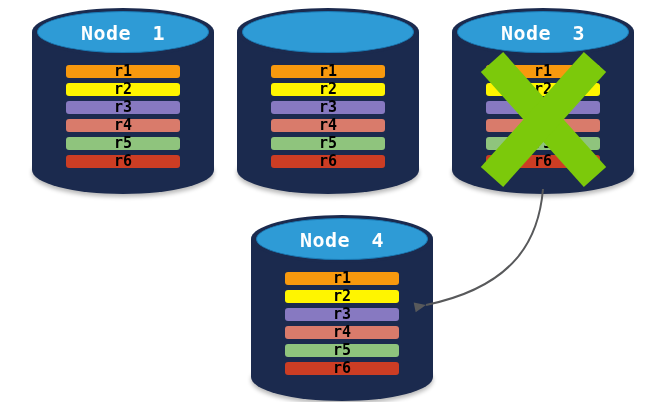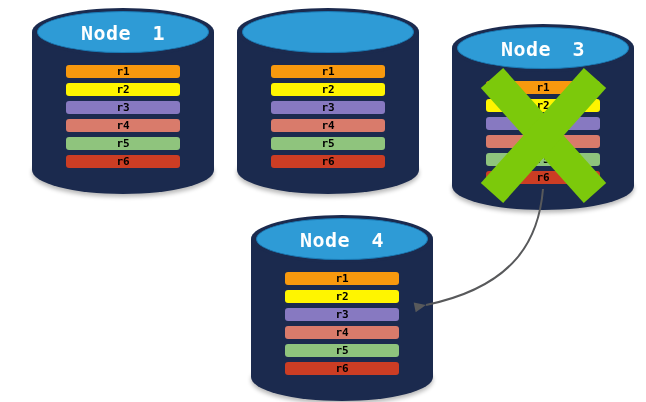--- a/index.html
+++ b/index.html
@@ -17,21 +17,21 @@
   .canvas{
     position:relative;
     width:646px;height:402px;
     background:var(--bg);
     overflow:hidden;
     font-family:"DejaVu Sans Mono","Liberation Mono",monospace;
   }
   .node{position:absolute;width:182px;height:186px;}
   .pos-1{left:32px;top:8px;}
   .pos-2{left:237px;top:8px;}
-  .pos-3{left:452px;top:24px;}
+  .pos-3{left:452px;top:8px;}
   .pos-4{left:251px;top:215px;}
 
   .cyl-bottom{
     position:absolute;left:0;right:0;bottom:0;height:48px;
     border-radius:50%;background:var(--body);
     box-shadow:0 3px 4px rgba(0,0,0,0.28);
     z-index:0;
   }
   .cyl-body{
     position:absolute;left:0;right:0;top:24px;height:138px;
@@ -58,21 +58,21 @@
     z-index:3;
   }
   .records{
     position:absolute;left:34px;top:57px;width:114px;
     display:flex;flex-direction:column;gap:5px;
     z-index:4;
   }
   .bar{
     height:13px;border-radius:3px;
     text-align:center;
-    font-size:11px;line-height:13px;font-weight:bold;
+    font-size:15px;line-height:13px;font-weight:bold;
     color:var(--record-label);
   }
   .x-overlay{
     position:absolute;left:0;top:0;width:182px;height:186px;
     z-index:6;overflow:visible;
   }
   .x-overlay line{stroke:var(--x);stroke-width:30;stroke-linecap:butt;}
   .arrow-layer{
     position:absolute;left:405px;top:182px;width:160px;height:135px;
     z-index:7;overflow:visible;

